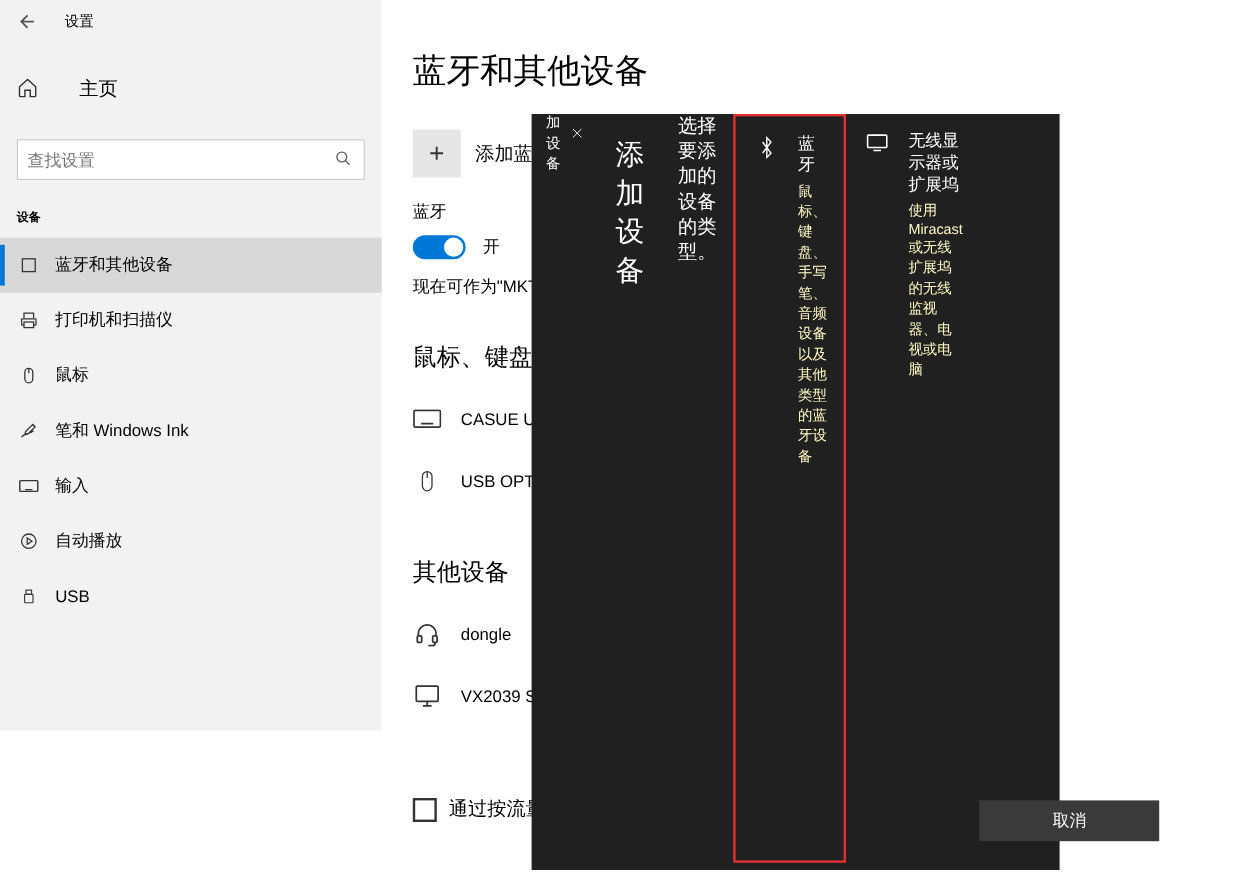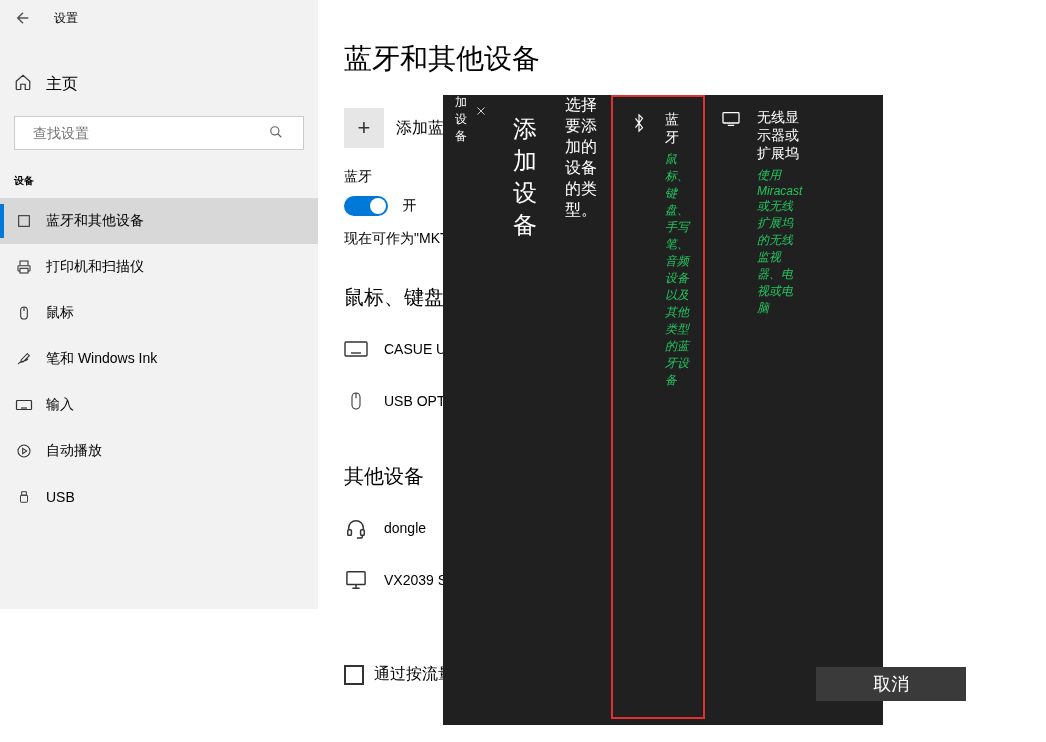--- a/index.html
+++ b/index.html
@@ -3,24 +3,24 @@
   <meta charset="utf-8">
   <style>
     * { margin: 0; padding: 0; box-sizing: border-box; font-family: "Microsoft YaHei", "Segoe UI", sans-serif; }
     body { width: 1046px; height: 742px; background: #fff; overflow: hidden; position: relative; }
     
     .sidebar { width: 318px; height: 609px; background: #f2f2f2; float: left; position: relative; }
     .sidebar-header { display: flex; align-items: center; padding: 6px 14px; height: 36px; }
     .back-arrow { width: 18px; height: 18px; cursor: pointer; }
     .settings-title { margin-left: 22px; font-size: 12px; }
     
-    .home-row { display: flex; align-items: center; padding: 0 14px; height: 40px; margin-top: 28px; cursor: pointer; }
+    .home-row { display: flex; align-items: flex-start; padding: 0 14px; height: 40px; margin-top: 28px; cursor: pointer; gap: 20px; }
     .home-row .icon { width: 18px; margin-right: 14px; }
     
-    .search-box { margin: 12px 14px 0 14px; height: 34px; background: #fff; border: 1px solid #ccc; display: flex; align-items: center; padding: 0 18px; }
+    .search-box { margin: 12px 14px 0 14px; height: 34px; background: #fff; border: 1px solid #ccc; display: flex; align-items: center; padding: 0 8px; }
     .search-box input { border: none; outline: none; flex: 1; font-size: 14px; color: #666; background: transparent; }
     .search-icon { width: 16px; height: 16px; color: #666; }
     
     .section-label { padding: 24px 14px 10px 14px; font-size: 10px; font-weight: bold; }
     
     .nav-item { display: flex; align-items: center; height: 46px; padding: 0 14px; cursor: pointer; font-size: 14px; position: relative; }
     .nav-item.active { background: #d8d8d8; }
     .nav-item.active::before { content: ""; position: absolute; left: 0; top: 6px; bottom: 6px; width: 4px; background: #0078d7; }
     .nav-item .icon { width: 20px; margin-right: 12px; display: flex; justify-content: center; }
     
@@ -48,24 +48,24 @@
     .dialog-header-title { font-size: 12px; }
     .close-btn { width: 20px; height: 20px; cursor: pointer; color: #fff; font-size: 12px; display: flex; align-items: center; justify-content: center; }
     .dialog-title { font-size: 24px; font-weight: 500; padding: 18px 14px 8px 14px; }
     .dialog-subtitle { font-size: 16px; padding: 0 14px 14px 14px; }
     
     .option { display: flex; align-items: flex-start; padding: 14px 14px; cursor: pointer; margin: 0; }
     .option.highlighted { border: 2px solid #e03030; margin: 0 0 6px 0; }
     .option .icon { width: 24px; margin-right: 14px; display: flex; justify-content: center; align-items: center; color: #fff; padding-top: 2px; }
     .option .text { flex: 1; }
     .option .opt-title { font-size: 14px; margin-bottom: 4px; }
-    .option .opt-desc { font-size: 12px; color: #22c55e; font-style: italic; }
+    .option .opt-desc { font-size: 12px; color: #fef9c3; }
     
     .dialog-footer { margin-top: auto; padding: 0 20px 24px 0; display: flex; justify-content: flex-end; }
-    .cancel-btn { width: 150px; height: 34px; background: #3a3a3a; color: #fff; border: none; font-size: 18px; cursor: pointer; }
+    .cancel-btn { width: 150px; height: 34px; background: #3a3a3a; color: #fff; border: none; font-size: 14px; cursor: pointer; }
   </style>
 </head>
 <body>
 
 <div class="sidebar">
   <div class="sidebar-header">
     <span class="back-arrow">
       <svg width="18" height="18" viewBox="0 0 24 24" fill="none" stroke="#555" stroke-width="2">
           <path d="M19 12H5M12 19l-7-7 7-7"></path>
         </svg>

